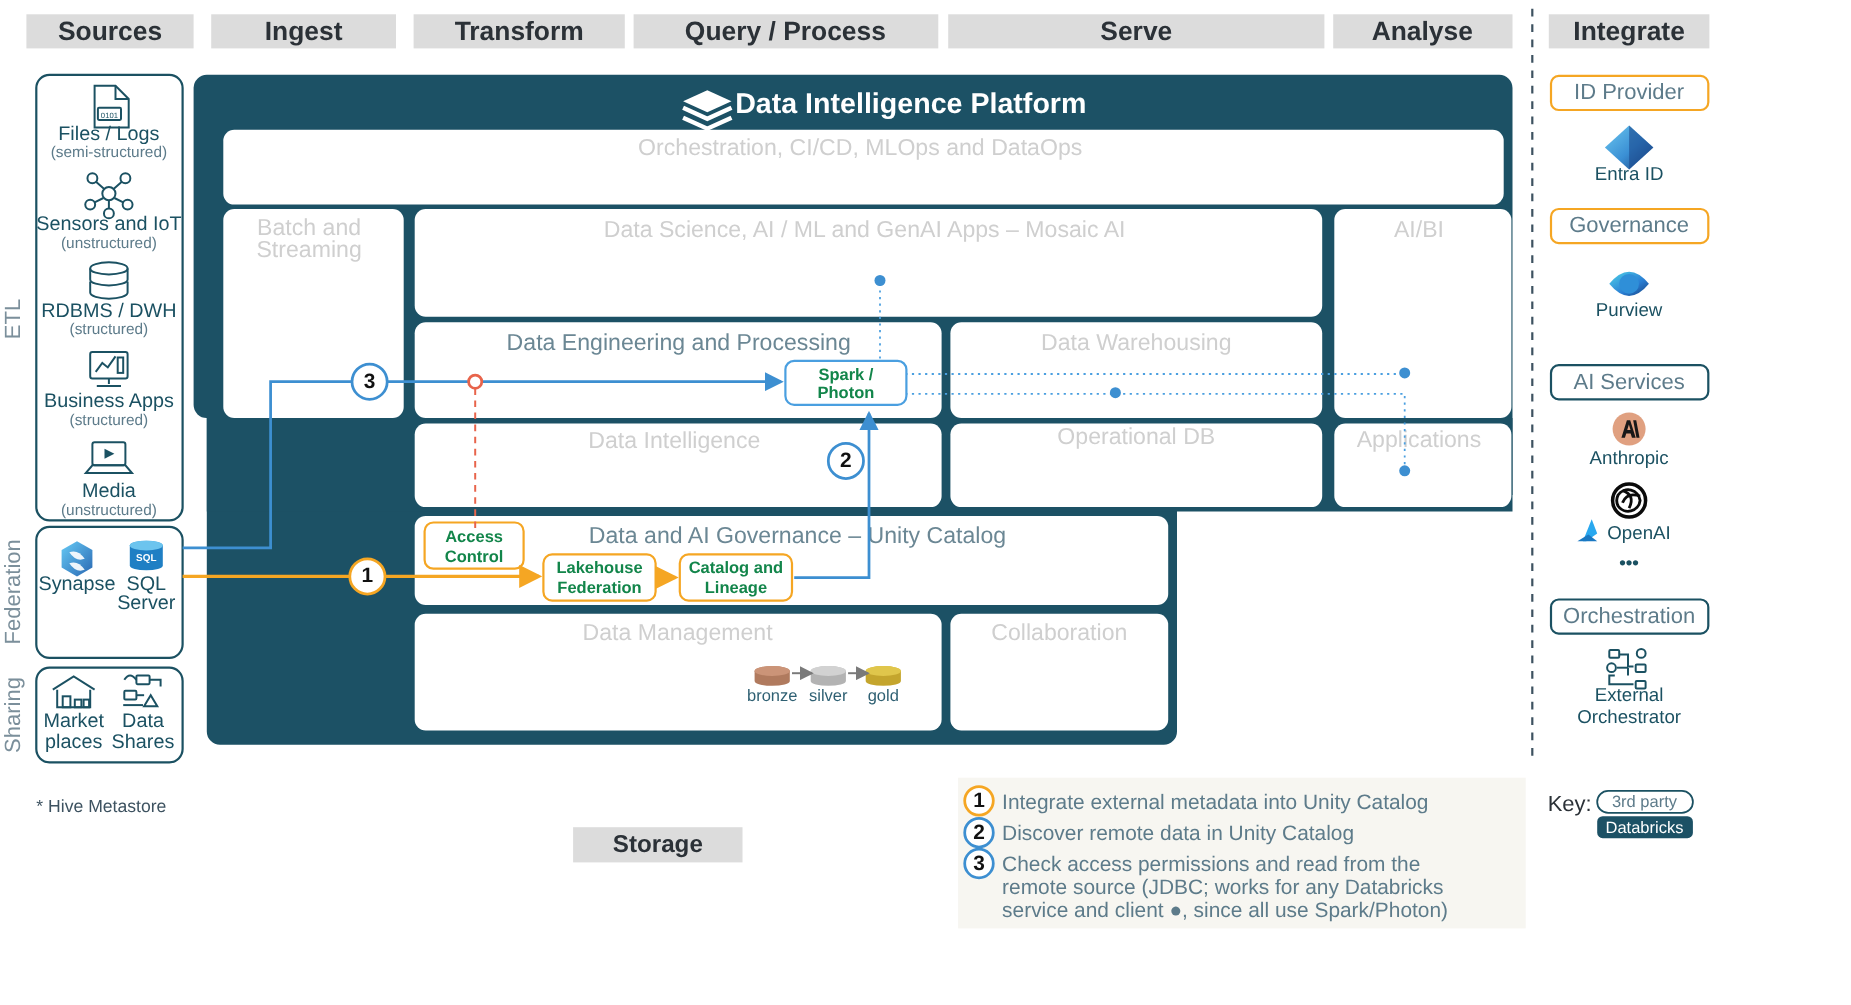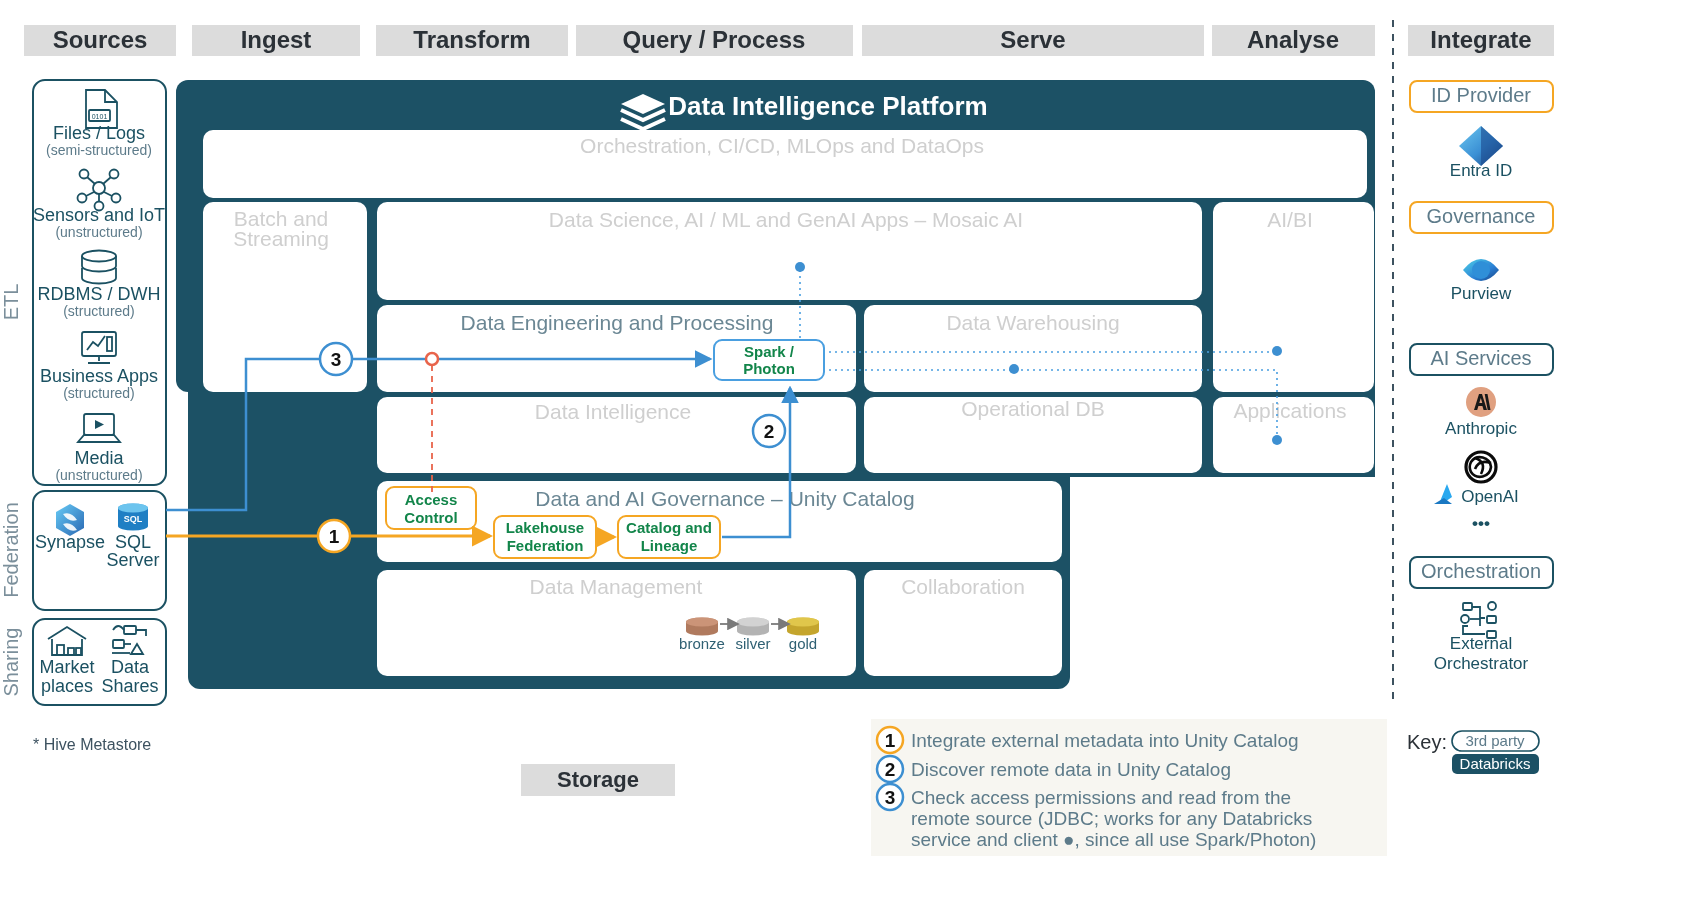--- a/index.html
+++ b/index.html
@@ -1,18 +1,18 @@
 <!DOCTYPE html>
 <html><head>
 <meta charset="utf-8">
 <title>Data Intelligence Platform Architecture</title>
 <style>
   html,body{margin:0;padding:0;background:#ffffff;}
   body{width:1683px;height:914px;font-family:"Liberation Sans",sans-serif;overflow:hidden;}
-  #root{position:relative;width:1683px;height:688px;margin-top:12px;}
+  #root{position:relative;width:1683px;height:688px;}
   svg{position:absolute;top:0;left:0;}
   .hdr{fill:#dcdcdc;}
   .hdr-t{font-size:24px;font-weight:bold;fill:#2b3137;text-anchor:middle;dominant-baseline:middle;}
   .src-box{fill:#ffffff;stroke:#1b5162;stroke-width:2;}
   .src-lbl{font-size:18px;fill:#1b5162;text-anchor:middle;}
   .src-sub{font-size:14px;fill:#5d7b8a;text-anchor:middle;}
   .side-lbl{font-size:20px;fill:#7b8f9b;text-anchor:middle;}
   .plat{fill:#1c5165;}
   .plat-title{font-size:26px;font-weight:bold;fill:#ffffff;text-anchor:middle;dominant-baseline:middle;}
   .white-box{fill:#ffffff;}

